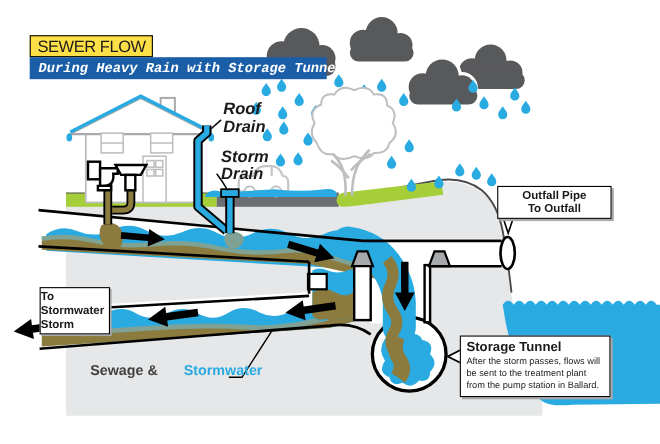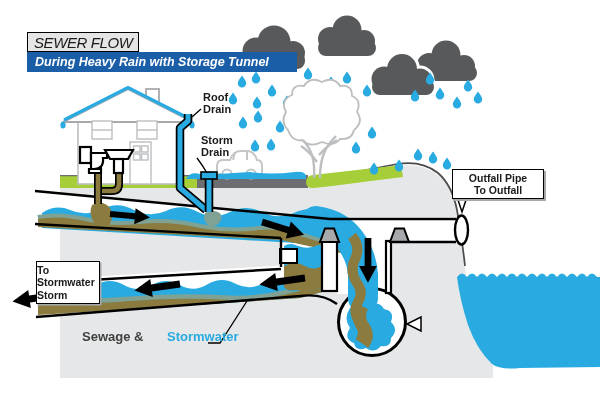--- a/index.html
+++ b/index.html
@@ -1,26 +1,26 @@
 <!DOCTYPE html>
 <html><head>
 <meta charset="utf-8">
 <style>
   html,body{margin:0;padding:0;background:#fff;}
   #stage{position:relative;width:600px;height:404px;background:#fff;overflow:hidden;
          font-family:"Liberation Sans", sans-serif;}
   #stage svg{position:absolute;left:0;top:0;}
   .lbl{position:absolute;color:#1a1a1a;}
-  .title-box{left:27px;top:32px;width:112px;height:20px;background:#e5e5e5;border:1.6px solid #000;
-    font-size:15px;letter-spacing:-0.4px;line-height:20px;padding-left:6px;box-sizing:border-box;white-space:nowrap;font-style:italic;}
+  .title-box{left:27px;top:32px;width:112px;height:20px;background:#fde047;border:1.6px solid #000;
+    font-size:15px;letter-spacing:-0.4px;line-height:20px;padding-left:6px;box-sizing:border-box;white-space:nowrap;}
   .banner{left:27px;top:52px;width:270px;height:20px;background:#1B5EA8;color:#fff;
-    font-size:12.5px;font-weight:bold;font-style:italic;line-height:20px;padding-left:8px;box-sizing:border-box;white-space:nowrap;}
-  .small-bold{font-size:11px;font-weight:bold;line-height:1.08;}
+    font-size:12.5px;font-weight:bold;font-style:italic;line-height:20px;padding-left:8px;box-sizing:border-box;white-space:nowrap;font-family:Liberation Mono, monospace;}
+  .small-bold{font-size:15px;font-weight:bold;line-height:1.08;font-style:italic;}
   .callout{background:#fff;border:1.5px solid #000;box-shadow:2px 2px 0 #A7A9AC;box-sizing:border-box;}
-  .outfall-box{left:452px;top:169px;width:92px;padding:2px 2px;font-size:10.5px;font-weight:bold;
+  .outfall-box{left:452px;top:169px;width:104px;padding:2px 2px;font-size:10.5px;font-weight:bold;
     line-height:1.15;text-align:center;}
   .treat-box{left:36px;top:261px;width:64px;padding:2px 0;font-size:10.5px;font-weight:bold;
     line-height:1.18;text-align:left;box-shadow:1.5px 1.5px 0 #A7A9AC;}
   .storage-box{left:418px;top:305px;width:137px;padding:2px 5px 4px 5px;}
   .storage-title{font-size:12px;font-weight:bold;line-height:1.25;}
   .storage-line{font-size:8.4px;line-height:1.3;white-space:nowrap;}
   .legend{left:82px;top:329px;font-size:13px;font-weight:bold;white-space:nowrap;}
   .legend .sew{color:#404040;}
   .legend .storm{color:#29ABE2;margin-left:20px;}
 </style>
@@ -279,19 +279,25 @@
   <div>Outfall Pipe</div>
       <div>To Outfall</div>
 </div>
 
 <div class="lbl callout treat-box">
   <div>To</div>
       <div>Stormwater</div>
       <div>Storm</div>
 </div>
 
+<div class="lbl callout storage-box">
+  <div class="storage-title">Storage Tunnel</div>
+  <div class="storage-line">After the storm passes, flows will</div>
+  <div class="storage-line">be sent to the treatment plant</div>
+  <div class="storage-line">from the pump station in Ballard.</div>
+</div>
 
 <div class="lbl legend">
   <span class="sew">Sewage &amp;</span>
   <span> </span>
   <span class="storm">Stormwater</span>
 </div>
 </div>
 
 </body></html>

